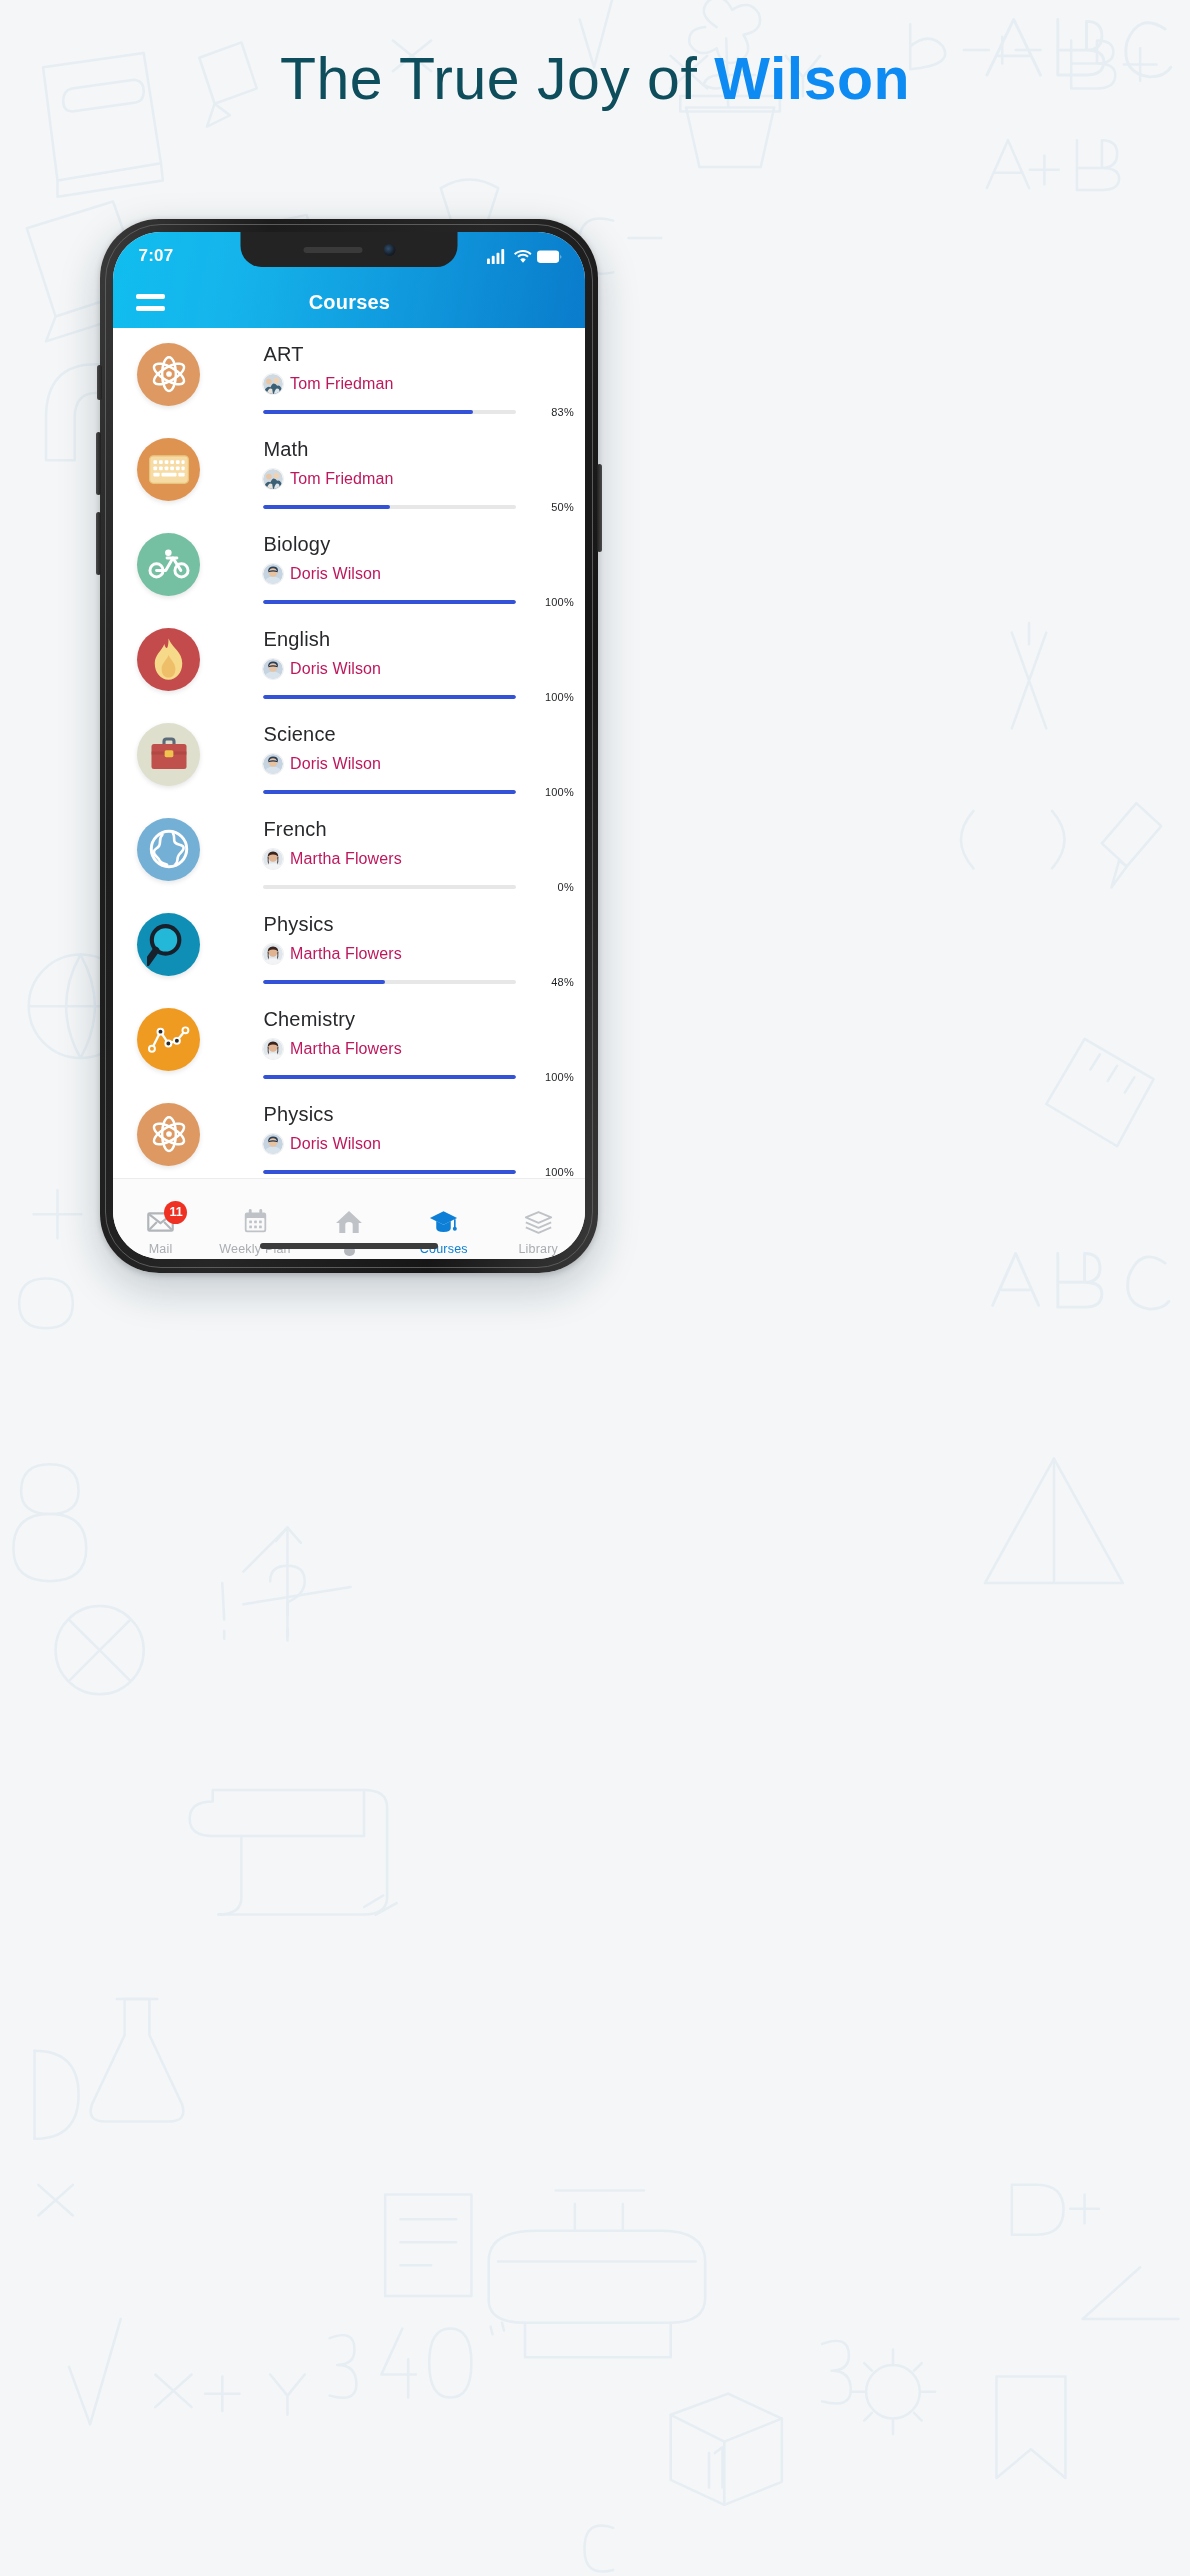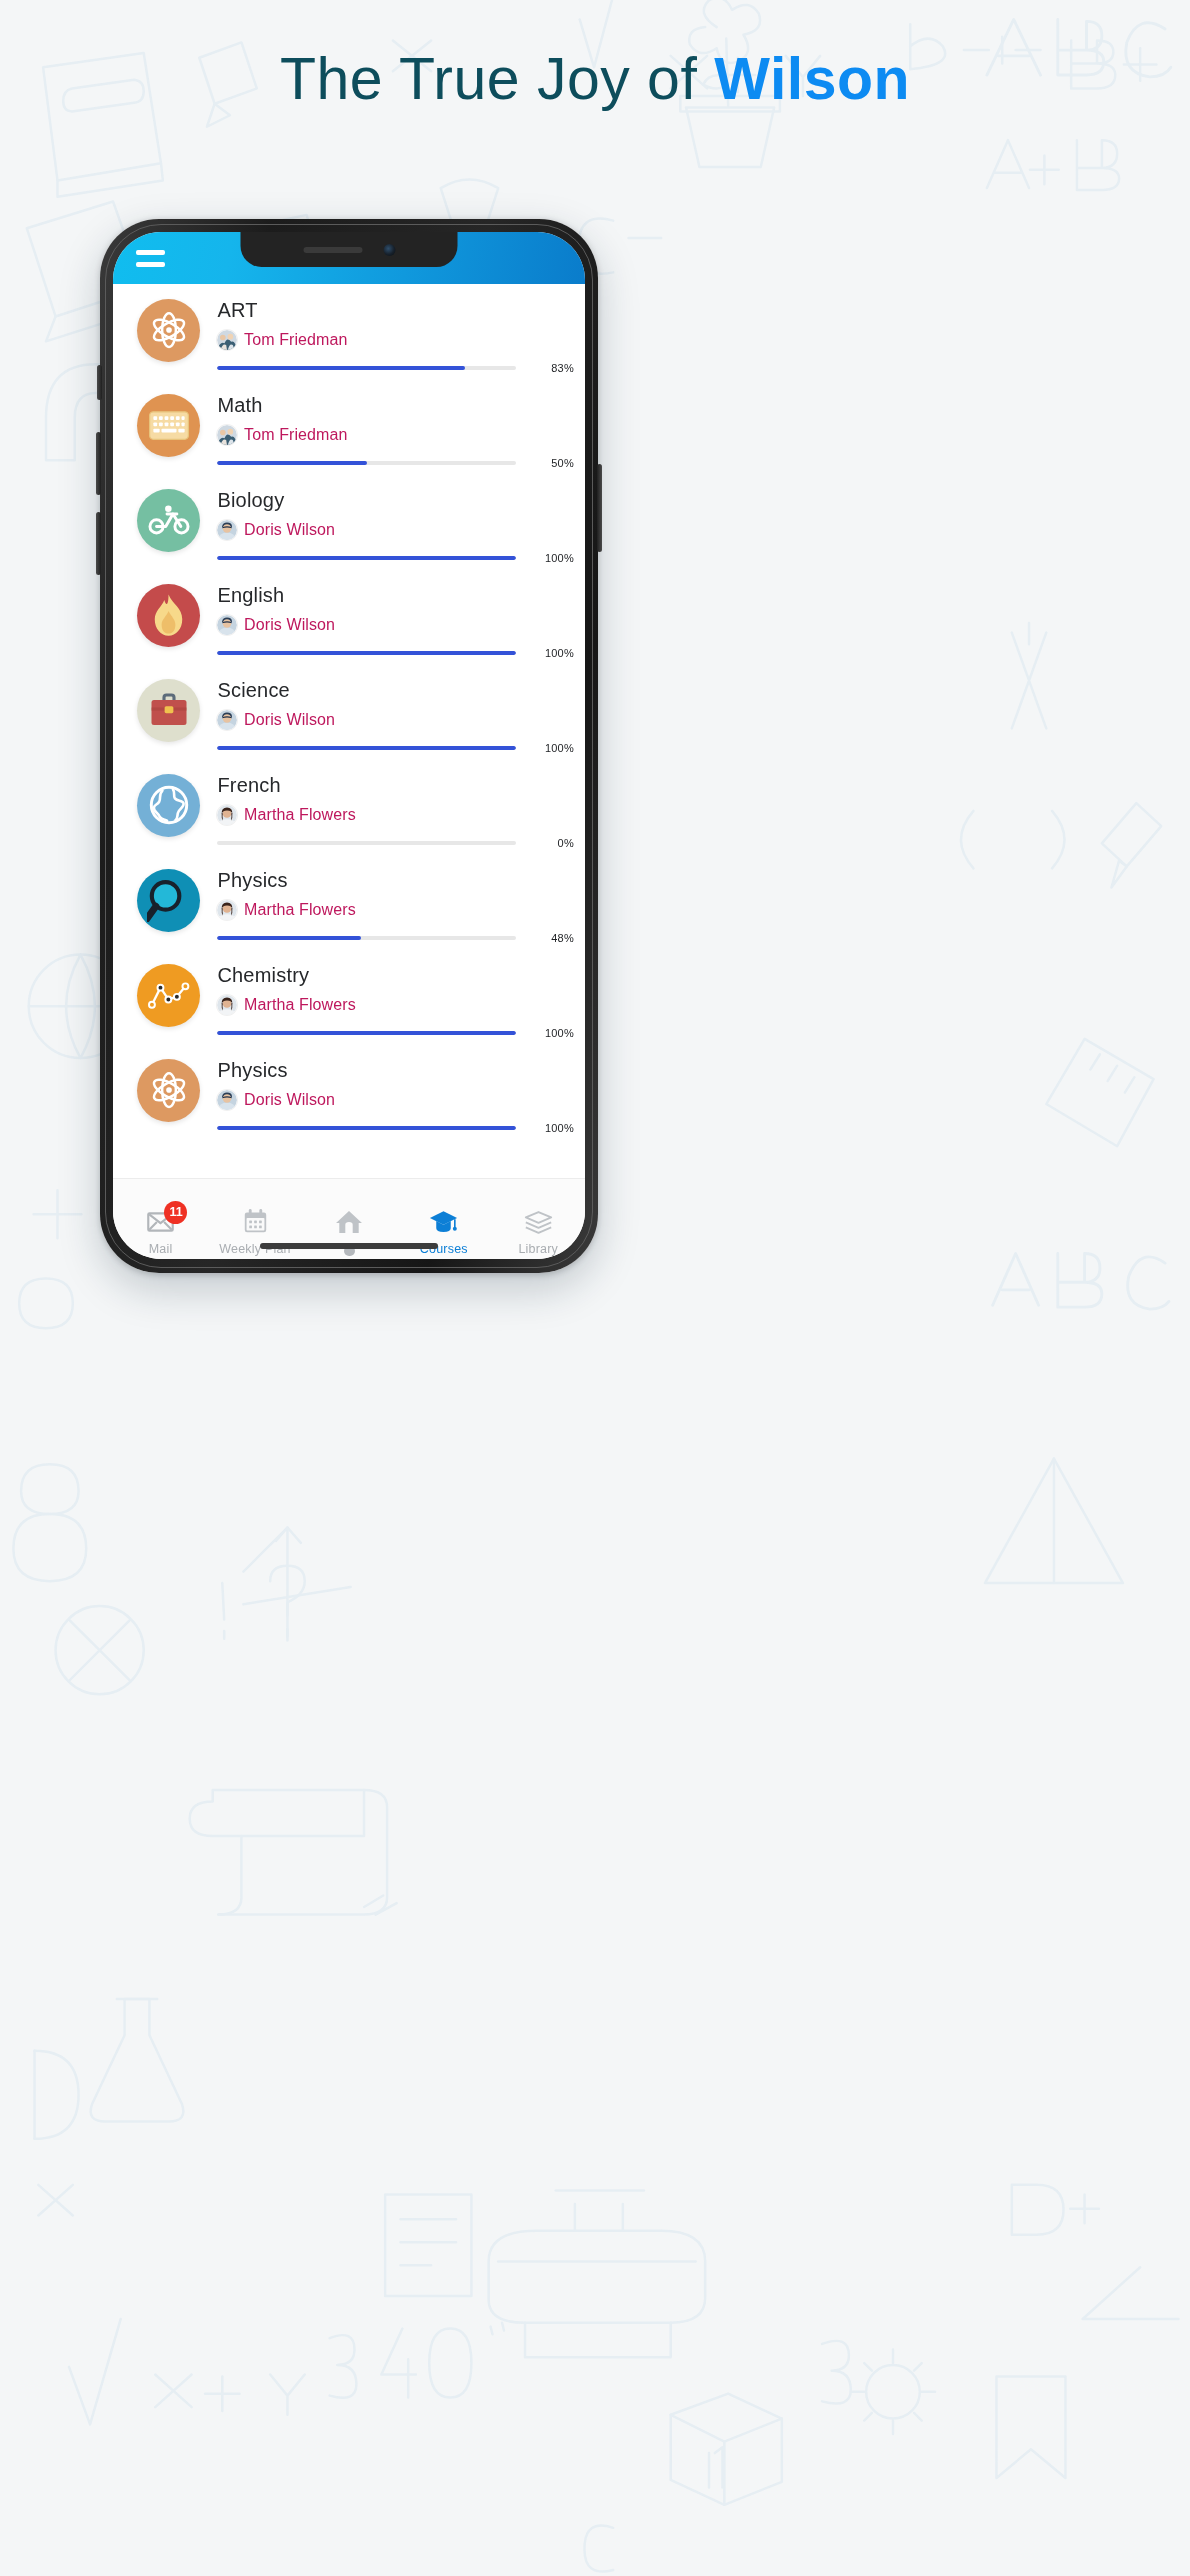--- a/index.html
+++ b/index.html
@@ -182,20 +182,21 @@
     background: #fff;
     overflow: hidden;
     padding-top: 1.9px;
   }
   .course-row {
     display: flex;
     align-items: flex-start;
     padding: 8.6px 0 0 0;
     height: 95px;
     position: relative;
+    gap: 46px;
   }
   .course-avatar {
     flex: 0 0 auto;
     width: 63px;
     height: 63px;
     border-radius: 50%;
     margin-left: 24px;
     margin-top: 3.8px;
     display: flex;
     align-items: center;
@@ -485,20 +486,40 @@
 
   <div class="screen">
 
     <div class="notch">
       <div class="notch-speaker"></div>
       <div class="notch-camera"></div>
     </div>
 
     <div class="blue-top">
 
+      <div class="statusbar">
+        <div class="status-time">7:07</div>
+        <div class="status-icons">
+          <svg width="21" height="15.3" viewBox="0 0 22 16">
+            <rect x="0" y="10" width="3" height="6" rx="1" fill="#fff"></rect>
+            <rect x="5" y="7" width="3" height="9" rx="1" fill="#fff"></rect>
+            <rect x="10" y="4" width="3" height="12" rx="1" fill="#fff"></rect>
+            <rect x="15" y="0" width="3" height="16" rx="1" fill="#fff"></rect>
+          </svg>
+          <svg width="18" height="14.4" viewBox="0 0 19 15">
+            <path d="M9.5 3.2c3 0 5.7 1.2 7.6 3.1l1.4-1.6C16.3 2.3 13.1.9 9.5.9S2.7 2.3 .0 4.7l1.4 1.6C3.3 4.4 6 3.2 9.5 3.2z" fill="#fff"></path>
+            <path d="M9.5 7.1c1.8 0 3.4.7 4.6 1.9l1.4-1.6c-1.6-1.5-3.7-2.4-6-2.4s-4.4.9-6 2.4l1.4 1.6c1.2-1.2 2.8-1.9 4.6-1.9z" fill="#fff"></path>
+            <path d="M9.5 14.4l2.9-3.5c-.8-.7-1.8-1.1-2.9-1.1s-2.1.4-2.9 1.1l2.9 3.5z" fill="#fff"></path>
+          </svg>
+          <svg width="25" height="13.4" viewBox="0 0 26 14">
+            <rect x="0" y="0.5" width="23" height="13" rx="3.2" fill="#fff"></rect>
+            <path d="M24.6 4.6 Q26 7 24.6 9.4 Z" fill="#fff"></path>
+          </svg>
+        </div>
+      </div>
 
       <div class="appbar">
         <div class="hamburger">
           <span></span>
             <span></span>
         </div>
         <div class="appbar-title">Courses</div>
       </div>
     </div>
 

